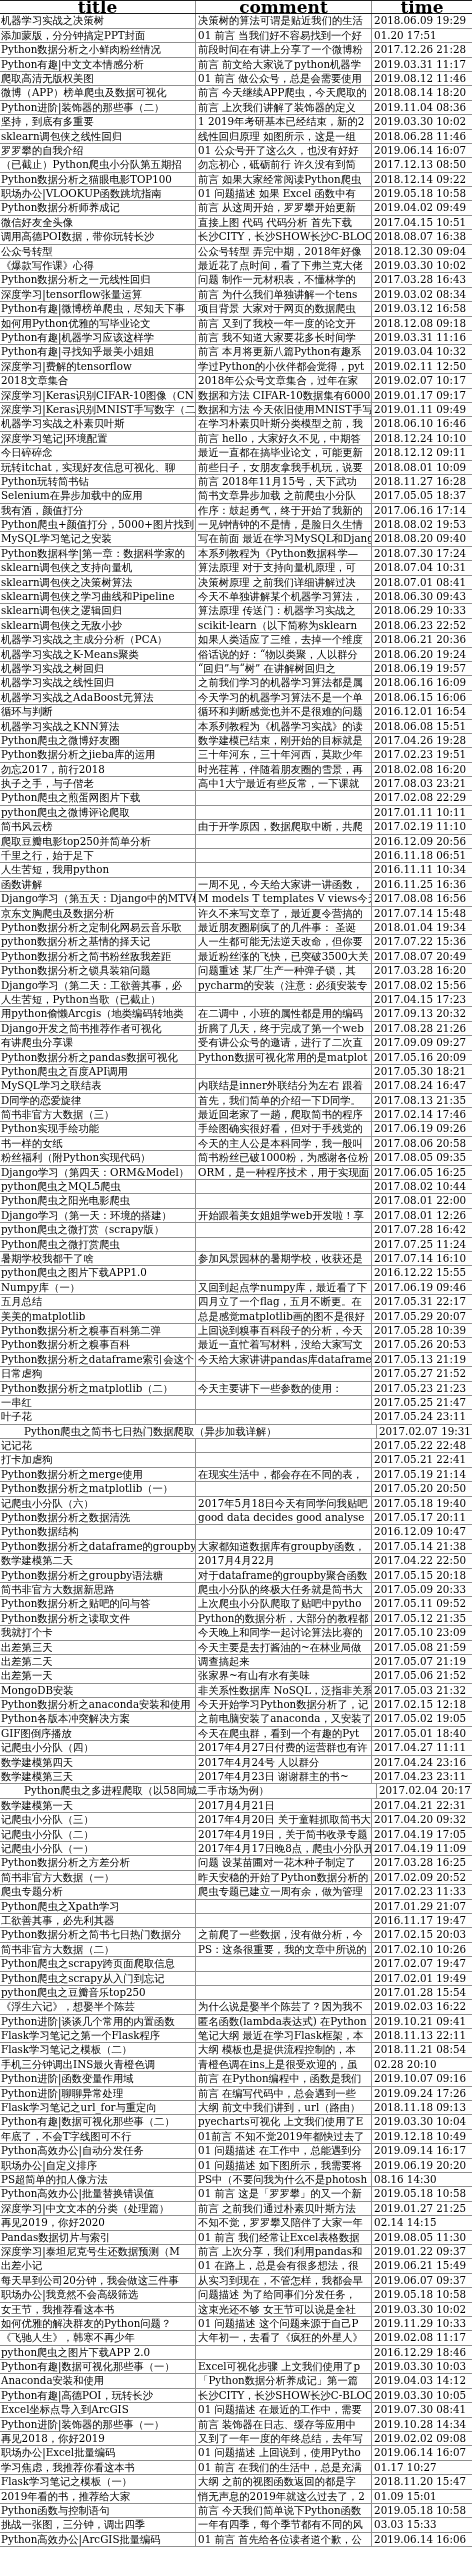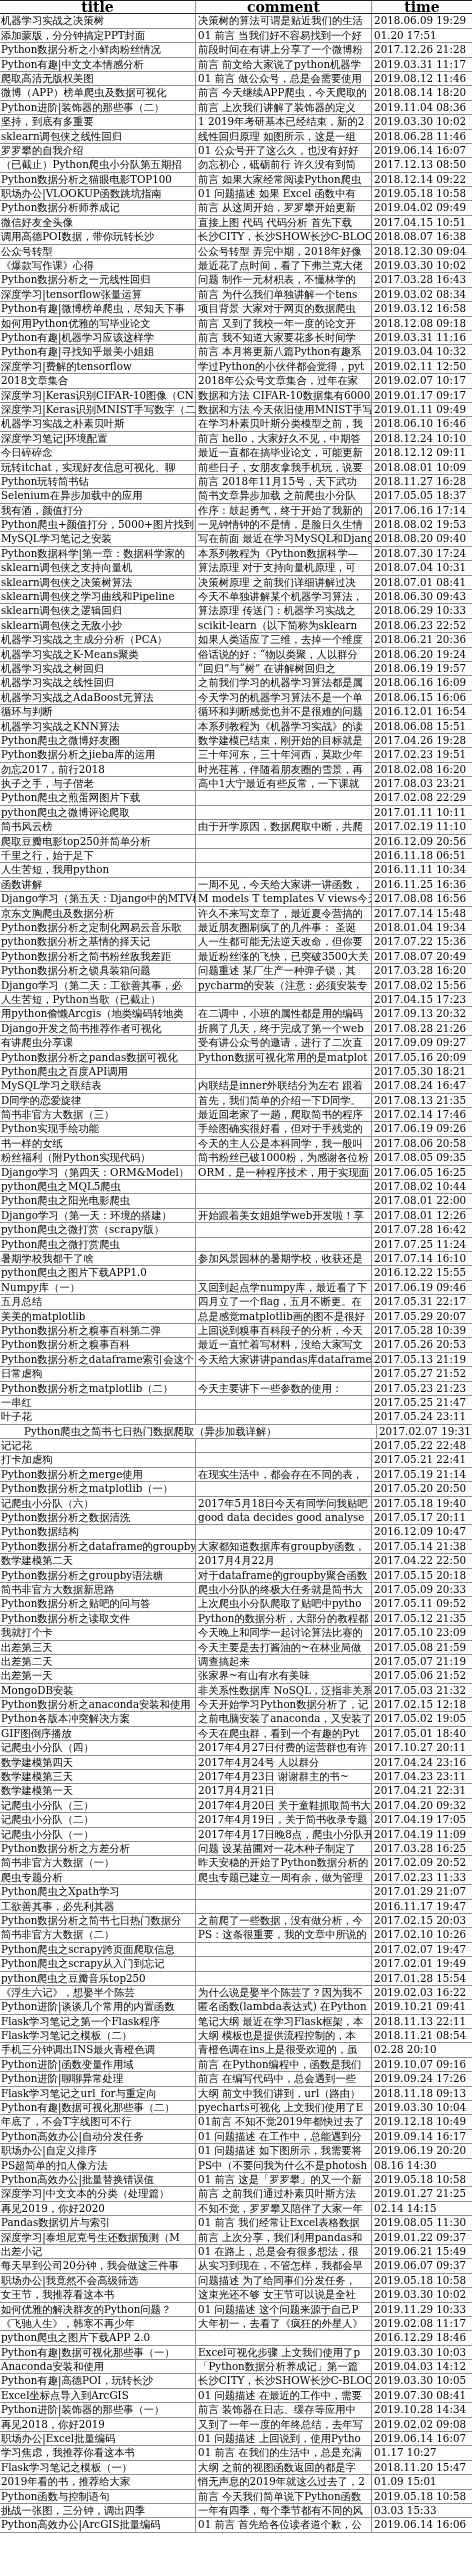--- a/index.html
+++ b/index.html
@@ -5,21 +5,21 @@
   html,body{margin:0;padding:0;background:#fff;}
   #screen{position:relative;width:472px;height:2741px;background:#ffffff;overflow:hidden;
     font-family:"DejaVu Serif","Liberation Serif",serif;color:#000;}
   .row{display:flex;height:14.4px;box-sizing:border-box;border-bottom:0.5px solid #8f8f8f;background:#fff;}
   .row.header{border-top:0.5px solid #1a1a1a;border-bottom:1px solid #1a1a1a;}
   .cell{box-sizing:border-box;overflow:hidden;white-space:nowrap;font-size:10.3px;line-height:13.4px;}
   .c0{width:195px;padding-left:1px;}
   .c0.span{width:371px;margin-left:23px;}
   .c1{width:176px;border-left:0.5px solid #8f8f8f;padding-left:2.1px;}
   .c2{width:101px;border-left:0.5px solid #8f8f8f;padding-left:2.1px;}
-  .hcell{display:flex;align-items:center;justify-content:center;font-weight:bold;font-size:14px;padding-left:0;}
+  .hcell{display:flex;align-items:center;justify-content:center;font-weight:bold;font-size:17px;padding-left:0;}
 </style>
 </head>
 <body>
 
 <div id="screen">
     <div class="row header">
       <div class="cell hcell c0">title</div>
       <div class="cell hcell c1">comment</div>
       <div class="cell hcell c2">time</div>
     </div>
@@ -618,31 +618,35 @@
       <div class="cell c2">2017.05.02 19:05</div>
     </div>
     <div class="row">
       <div class="cell c0">GIF图倒序播放</div>
       <div class="cell c1">今天在爬虫群，看到一个有趣的Pyt</div>
       <div class="cell c2">2017.05.01 18:40</div>
     </div>
     <div class="row">
       <div class="cell c0">记爬虫小分队（四）</div>
       <div class="cell c1">2017年4月27日付费的运营群也有许</div>
-      <div class="cell c2">2017.10.27 20:11</div>
+      <div class="cell c2">2017.04.27 11:11</div>
     </div>
     <div class="row">
       <div class="cell c0">数学建模第四天</div>
       <div class="cell c1">2017年4月24号 人以群分</div>
       <div class="cell c2">2017.04.24 23:16</div>
     </div>
     <div class="row">
       <div class="cell c0">数学建模第三天</div>
       <div class="cell c1">2017年4月23日 谢谢群主的书~</div>
       <div class="cell c2">2017.04.23 23:11</div>
+    </div>
+    <div class="row">
+      <div class="cell c0 span">Python爬虫之多进程爬取（以58同城二手市场为例）</div>
+      <div class="cell c2">2017.02.04 20:17</div>
     </div>
     <div class="row">
       <div class="cell c0">数学建模第一天</div>
       <div class="cell c1">2017月4月21日</div>
       <div class="cell c2">2017.04.21 22:31</div>
     </div>
     <div class="row">
       <div class="cell c0">记爬虫小分队（三）</div>
       <div class="cell c1">2017年4月20日 关于童鞋抓取简书大</div>
       <div class="cell c2">2017.04.20 09:32</div>

